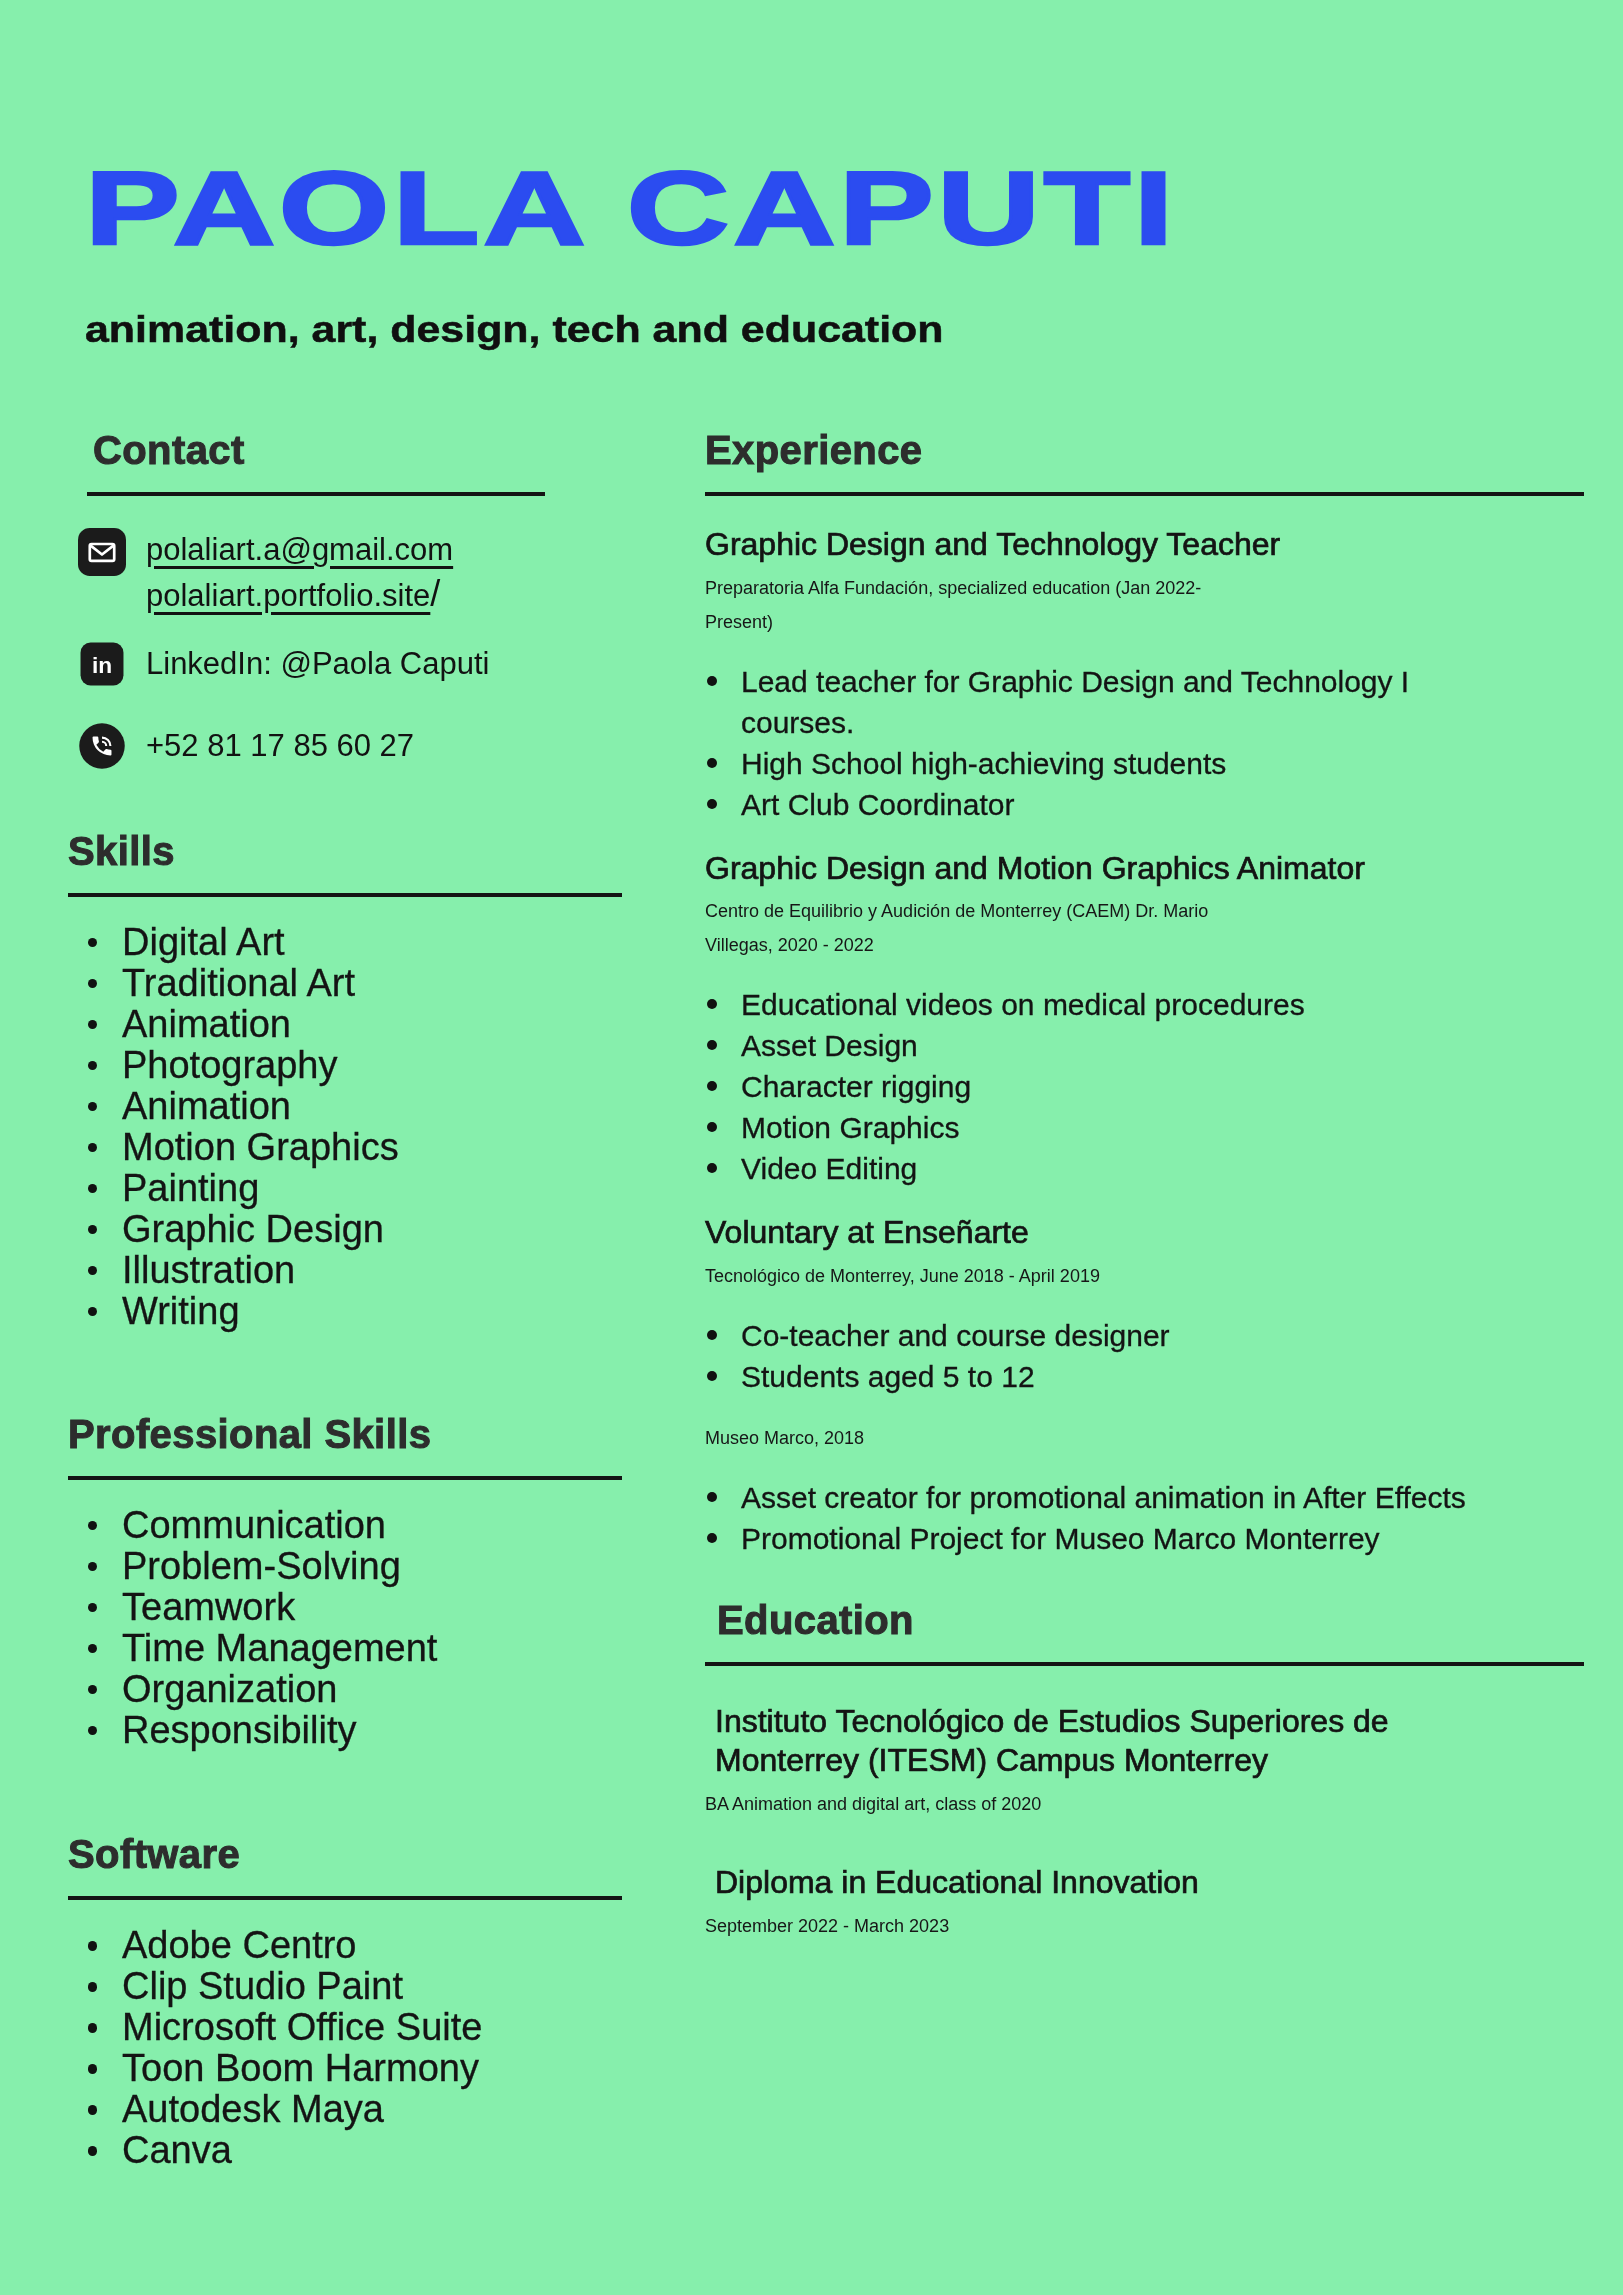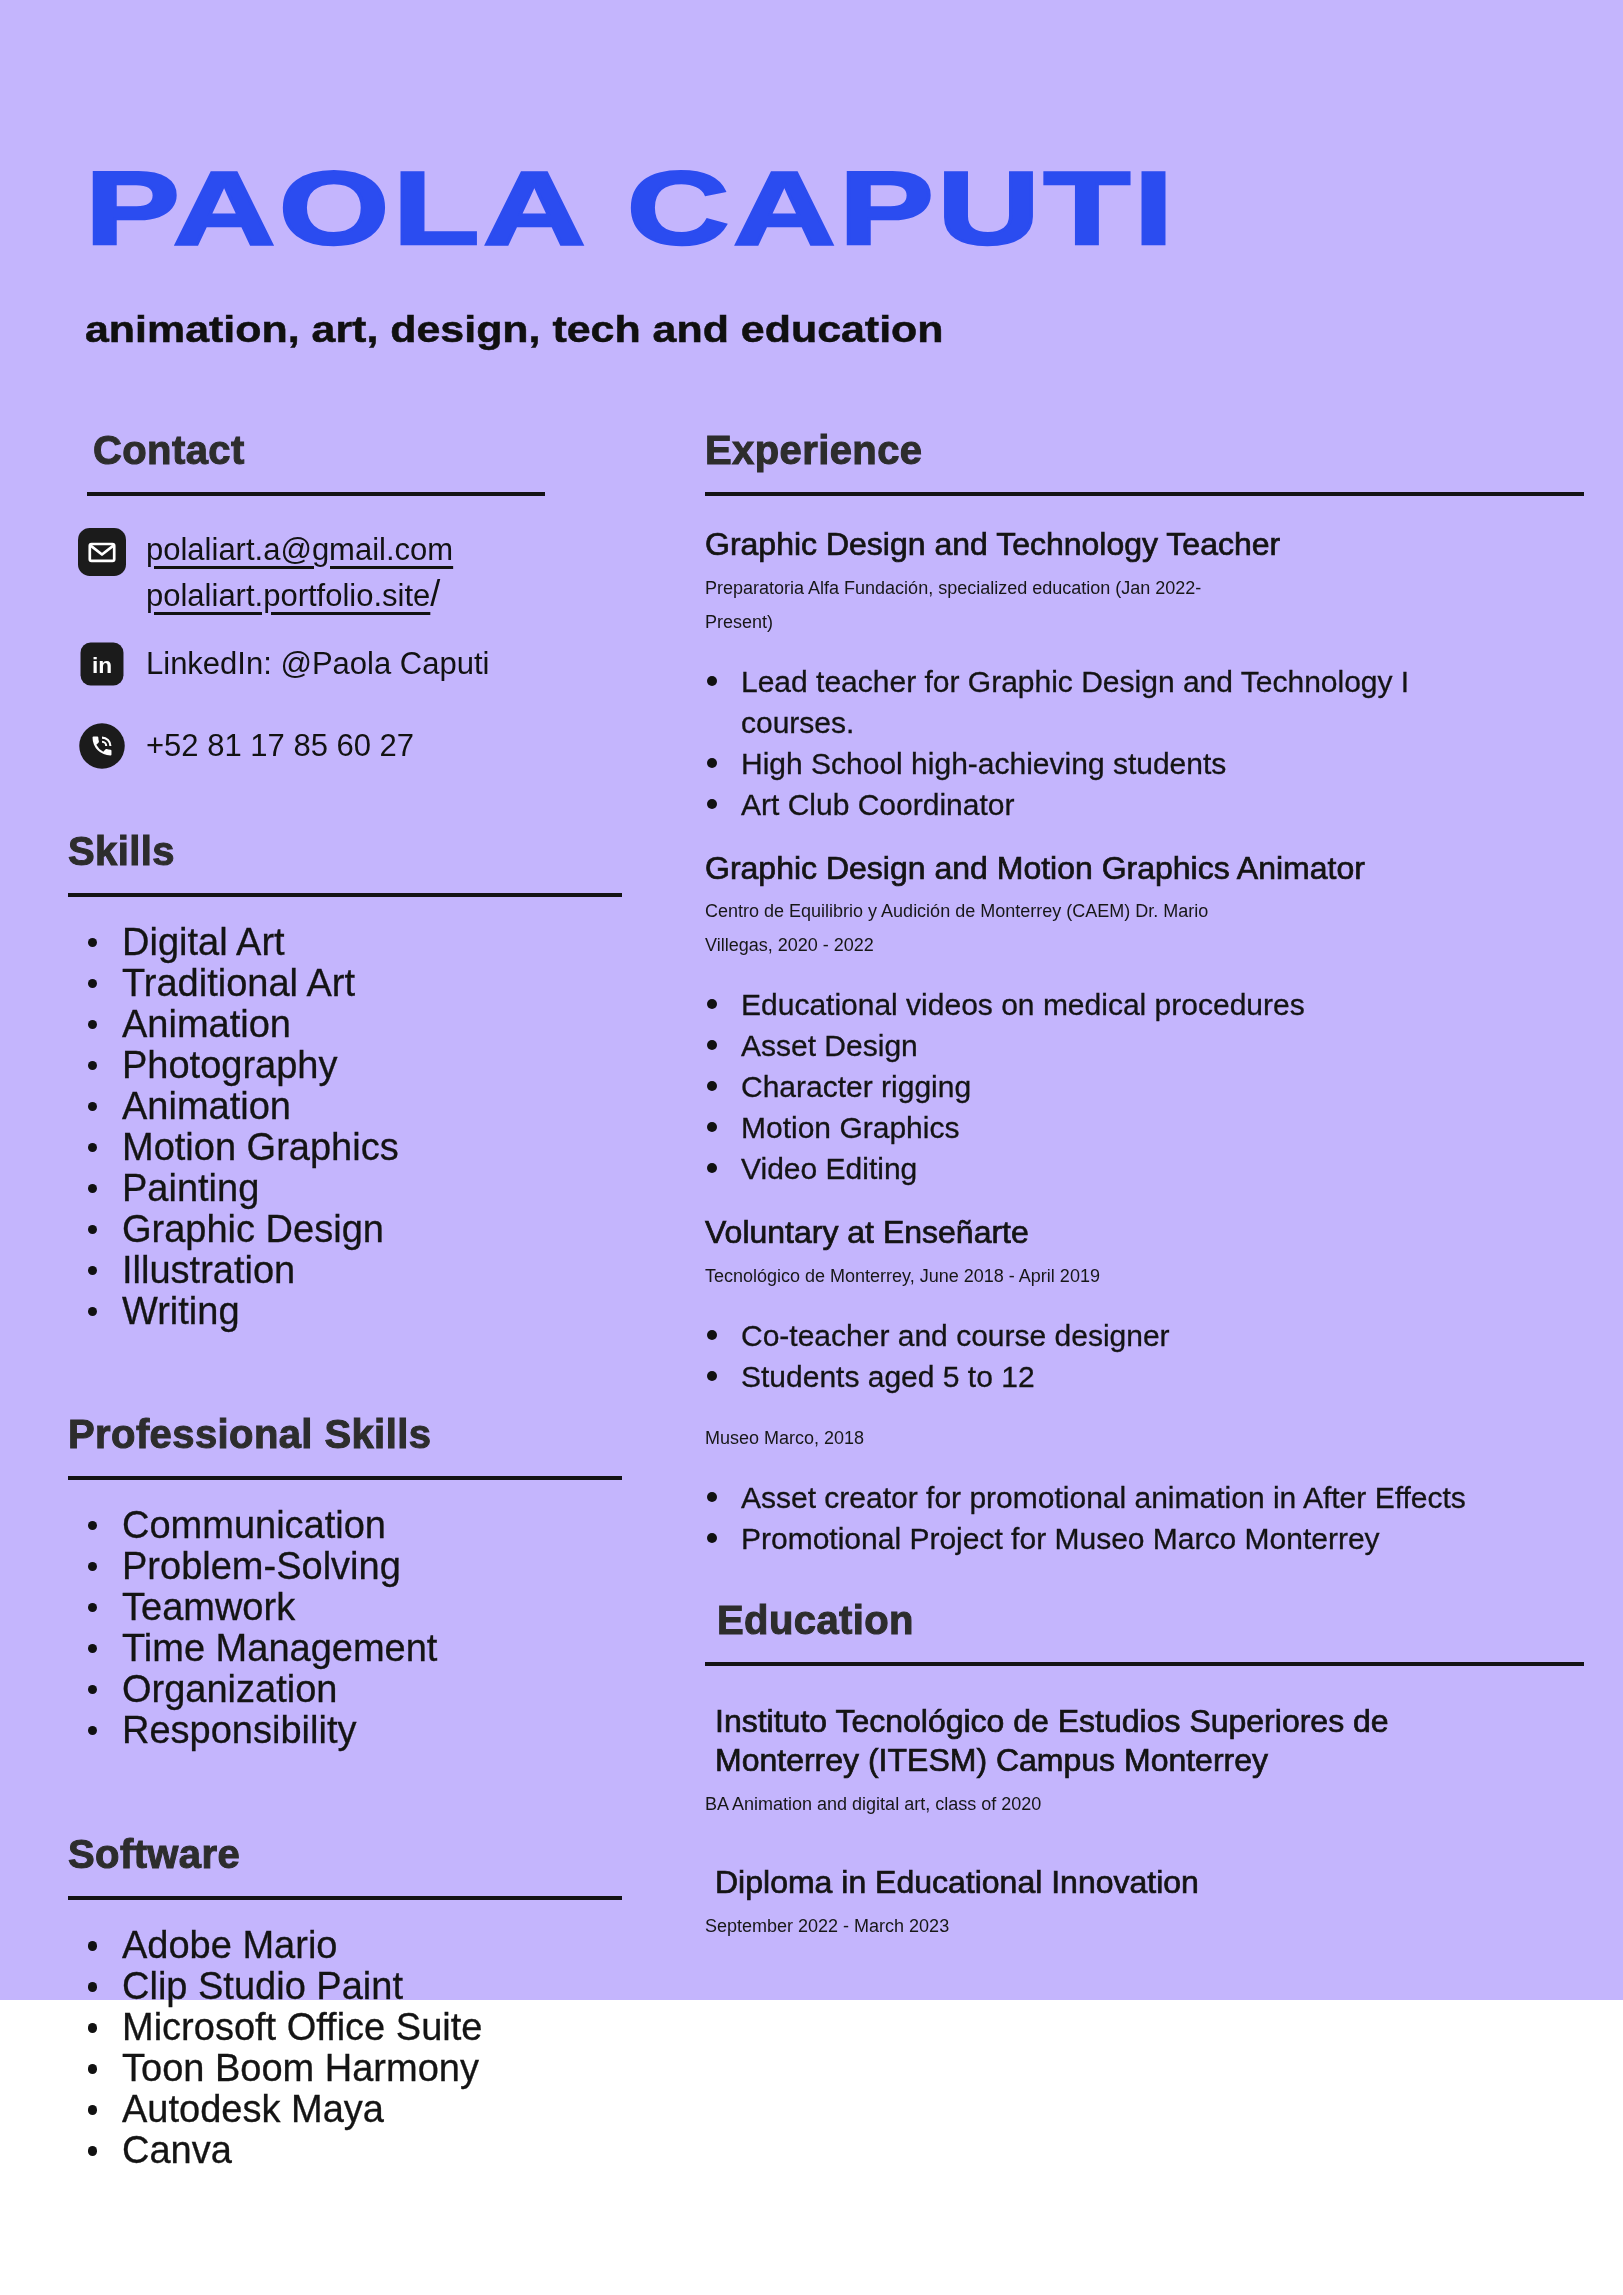--- a/index.html
+++ b/index.html
@@ -1,21 +1,21 @@
 <!DOCTYPE html>
 <html style="font-size:13.5px"><head>
 <meta charset="utf-8">
 <style>
   html,body{margin:0;padding:0;background:#ffffff;}
   body{
     width:1623px;height:2295px;overflow:hidden;
     font-family:"Liberation Sans","DejaVu Sans",sans-serif;
     color:#161616;
   }
-  .page{position:relative;width:1623px;height:2000px;background:#c4b5fd;}
+  .page{position:relative;width:1623px;height:2295px;background:#86efac;}
 
   
   .header{padding:157px 0 0 85px;}
   .big-title{
     margin:0;font-size:103px;line-height:1;font-weight:700;
     letter-spacing:2.5px;color:#2b4cf0;
     -webkit-text-stroke:2.5px #2b4cf0;
     transform:scaleX(1.38);transform-origin:left center;
     white-space:nowrap;
   }
@@ -175,21 +175,21 @@
           <li>Time Management</li>
           <li>Organization</li>
           <li>Responsibility</li>
         </ul>
       </section>
 
       <section class="sec-software">
         <h2>Software</h2>
         <div class="rule rule-left"></div>
         <ul class="plain">
-          <li>Adobe Mario</li>
+          <li>Adobe Centro</li>
           <li>Clip Studio Paint</li>
           <li>Microsoft Office Suite</li>
           <li>Toon Boom Harmony</li>
           <li>Autodesk Maya</li>
           <li>Canva</li>
         </ul>
       </section>
     </aside>
 
     <main class="col-right">

